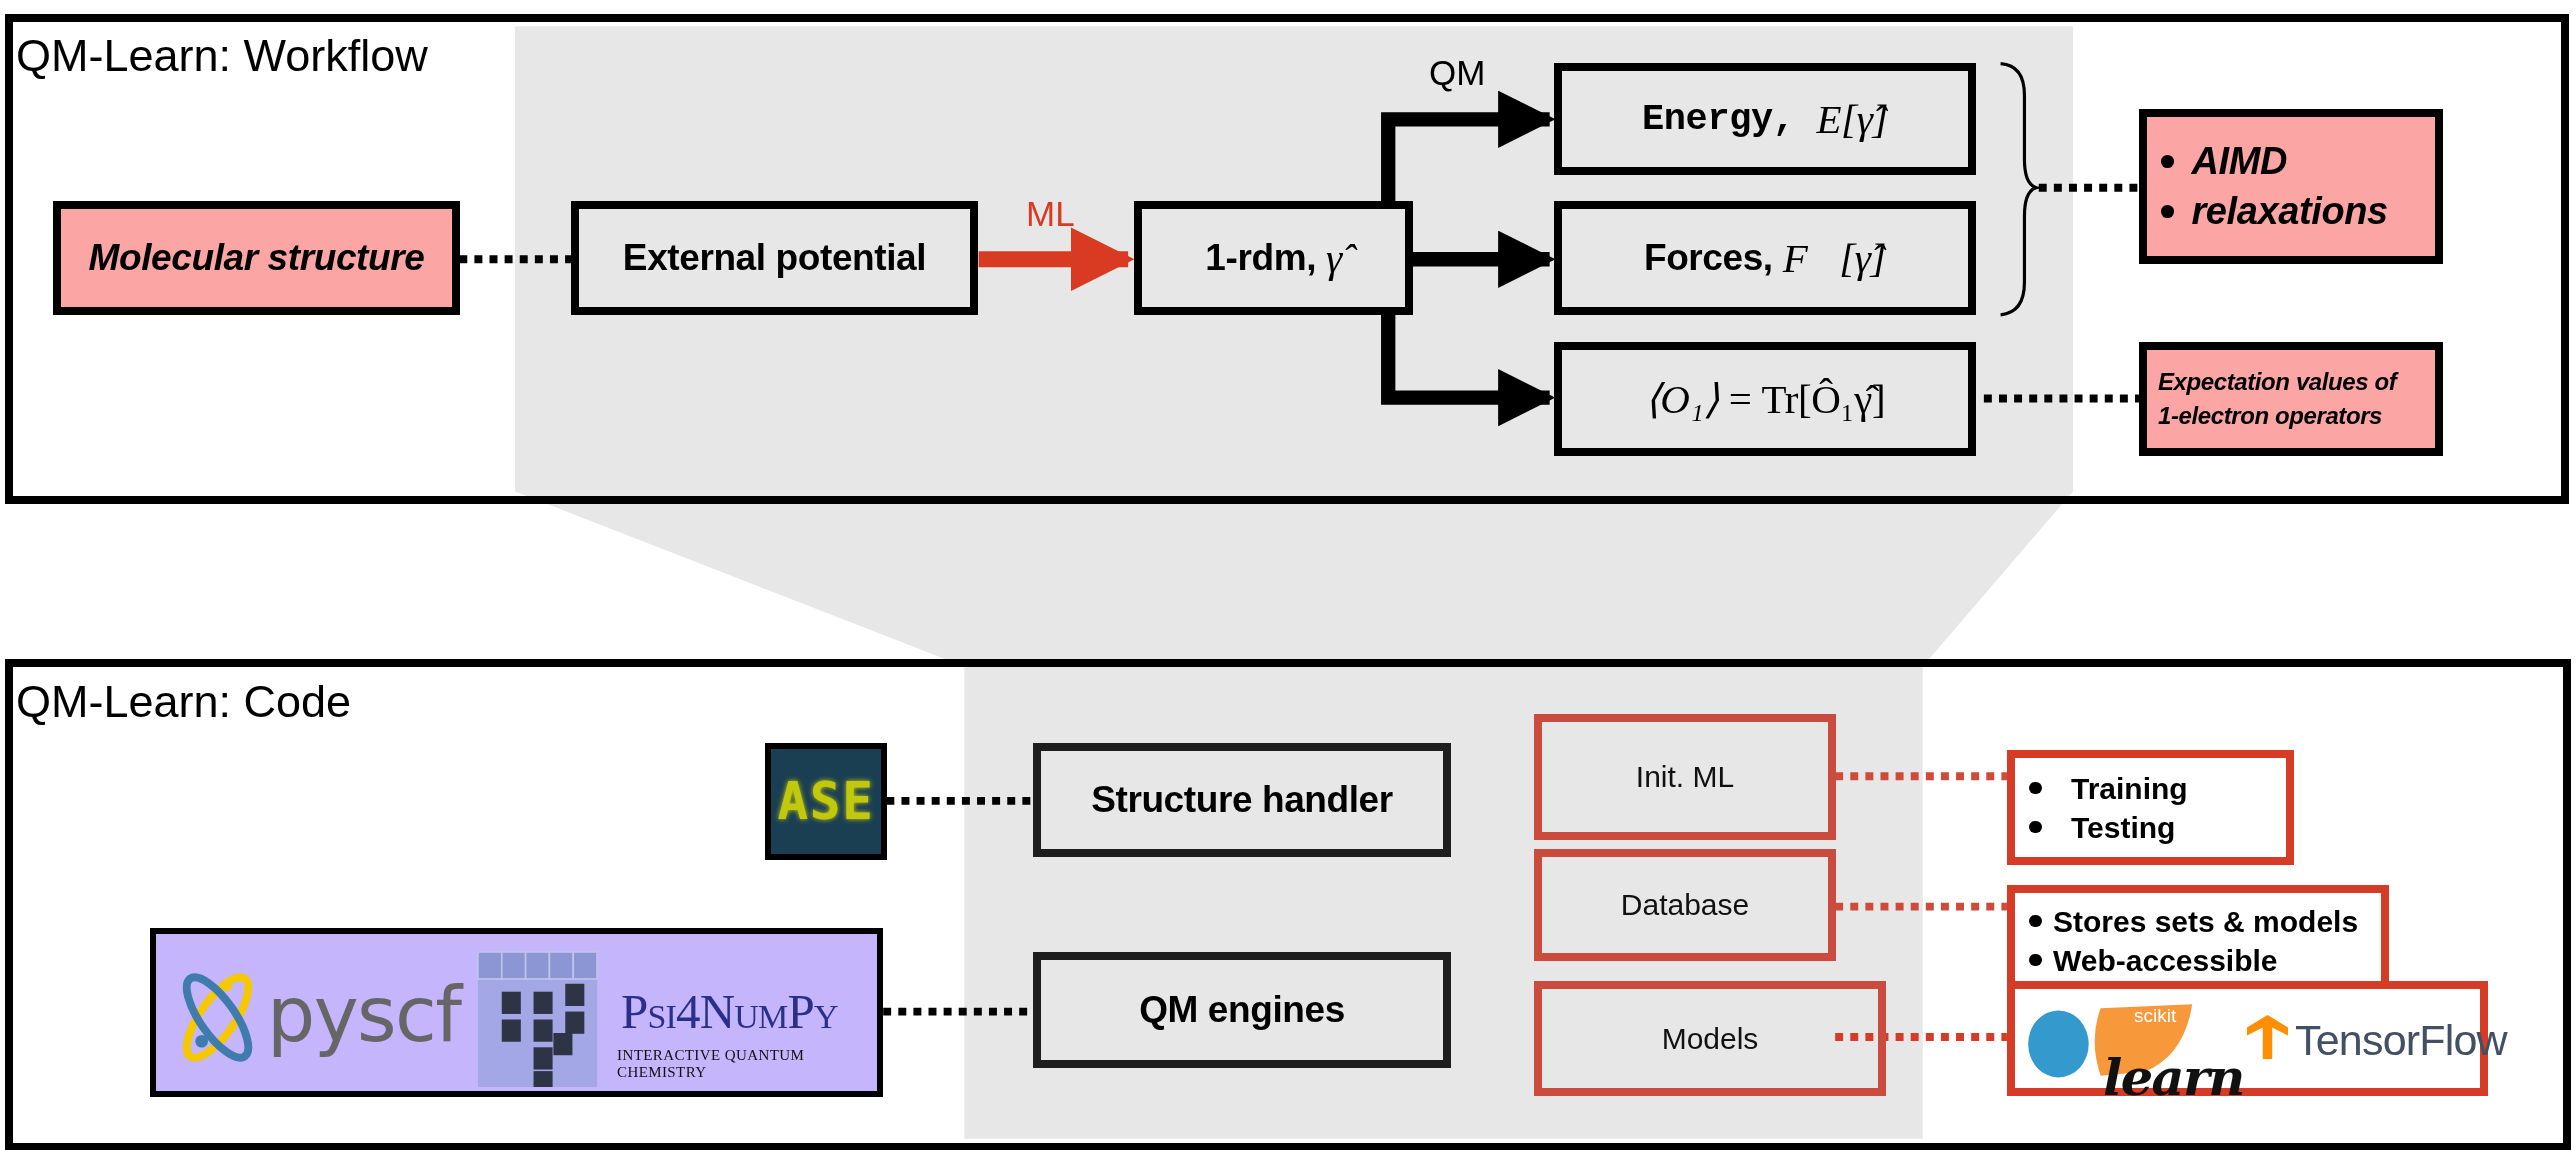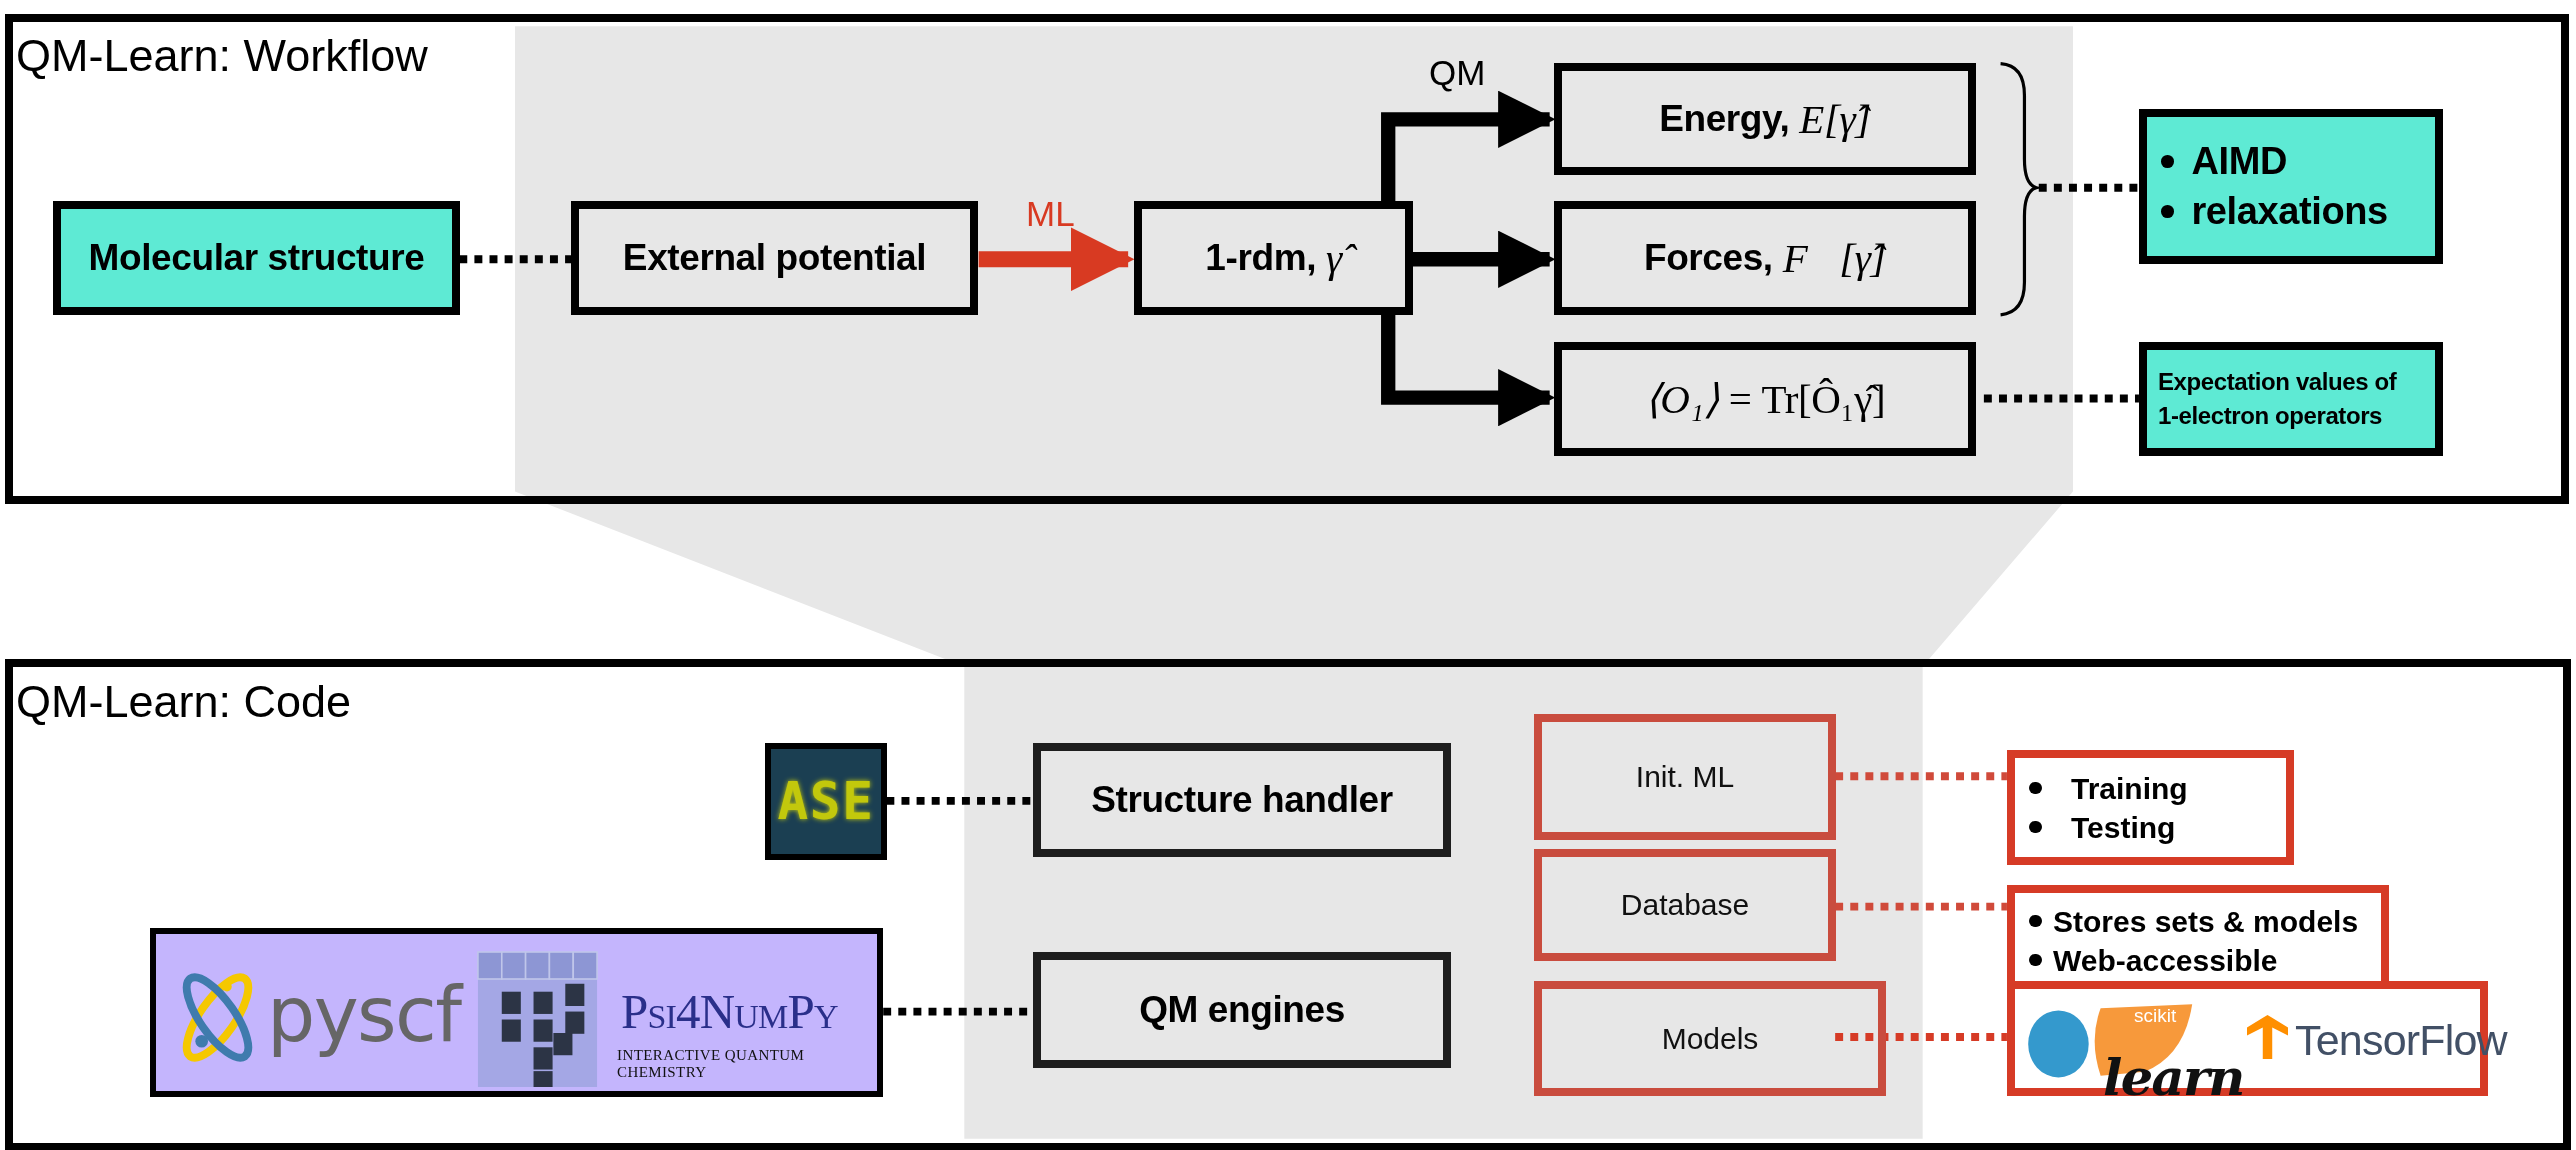--- a/index.html
+++ b/index.html
@@ -1,20 +1,20 @@
 <!DOCTYPE html>
 <html style="font-size:12.7px"><head>
 <meta charset="utf-8">
 <style>
   html,body{margin:0;padding:0;background:#fff;}
   body{width:2576px;height:1150px;position:relative;overflow:hidden;font-family:"Liberation Sans",sans-serif;color:#000;}
   .abs{position:absolute;box-sizing:border-box;}
   .panel{border:8px solid #000;background:transparent;}
   .box{border:8px solid #000;display:flex;align-items:center;justify-content:center;text-align:center;font-weight:bold;font-size:37px;letter-spacing:-0.4px;}
-  .box.white{background:#5eead4;}
+  .box.white{background:#fca5a5;font-style:italic;}
   .box.gray{background:#e7e7e7;}
   .box.soft{border-color:#1e1e1e;}
   .rbox{border:8px solid #c94c3e;display:flex;align-items:center;justify-content:center;font-size:30px;color:#111;}
   .rlist{border:8px solid #d63b26;background:#fff;display:flex;flex-direction:column;justify-content:center;padding-left:14.3px;font-weight:bold;font-size:30px;margin-top:36px;}
   .title{font-weight:normal;font-size:45px;white-space:nowrap;}
   .math{font-family:"Liberation Serif",serif;font-weight:normal;font-style:italic;font-size:41px;}
   .serif{font-family:"Liberation Serif",serif;font-weight:normal;font-size:41px;}
   .li{display:flex;align-items:center;white-space:nowrap;line-height:1.3;}
   .dot{display:inline-block;width:12.7px;height:12.7px;border-radius:50%;background:#000;margin-right:17.5px;flex:none;}
   svg.layer{position:absolute;left:0;top:0;}
@@ -74,21 +74,21 @@
 </div>
 <div class="abs" style="left:1026px;top:194px;font-size:35px;color:#d83a22;">ML</div>
 
 <div class="abs box gray" style="left:1134px;top:201px;width:279px;height:114px;">
   <span style="white-space:pre;">1-rdm, </span>
   <span class="math">γ̂</span>
 </div>
 <div class="abs" style="left:1429px;top:53px;font-size:35px;">QM</div>
 
 <div class="abs box gray" style="left:1554px;top:63px;width:422px;height:112px;">
-  <span style="white-space:pre;">Energy, </span>
+  <span style="white-space:pre;font-family:Liberation Mono, monospace;">Energy, </span>
   <span class="math">E[γ̂]</span>
 </div>
 <div class="abs box gray" style="left:1554px;top:201px;width:422px;height:114px;">
   <span style="white-space:pre;text-align:center;">Forces, </span>
   <span class="math">F⃗[γ̂]</span>
 </div>
 <div class="abs box gray" style="left:1554px;top:342px;width:422px;height:114px;">
   <span class="math">⟨O₁⟩</span>
   <span class="serif" style="white-space:pre;"> = </span>
   <span class="serif">Tr[Ô₁γ̂]</span>

